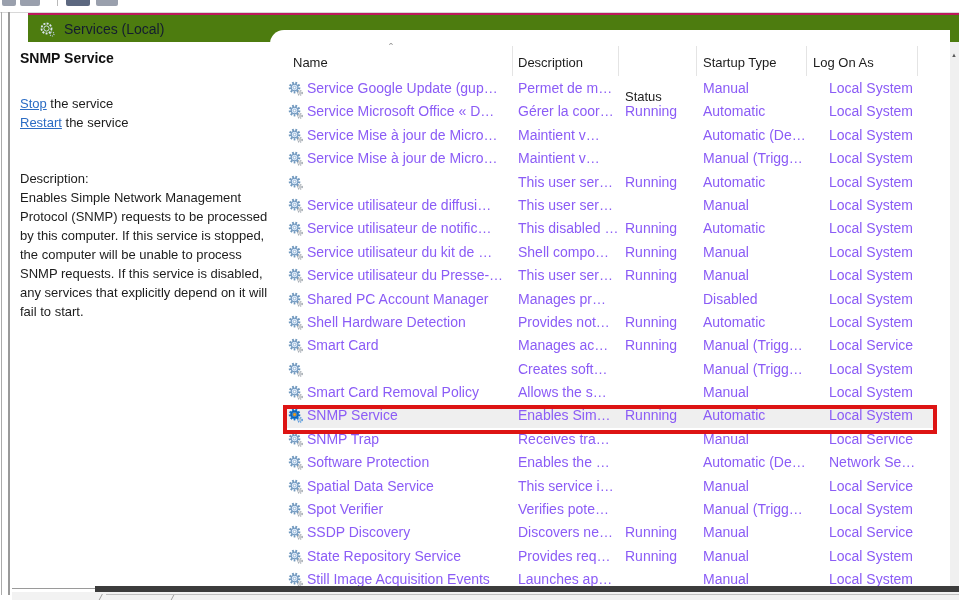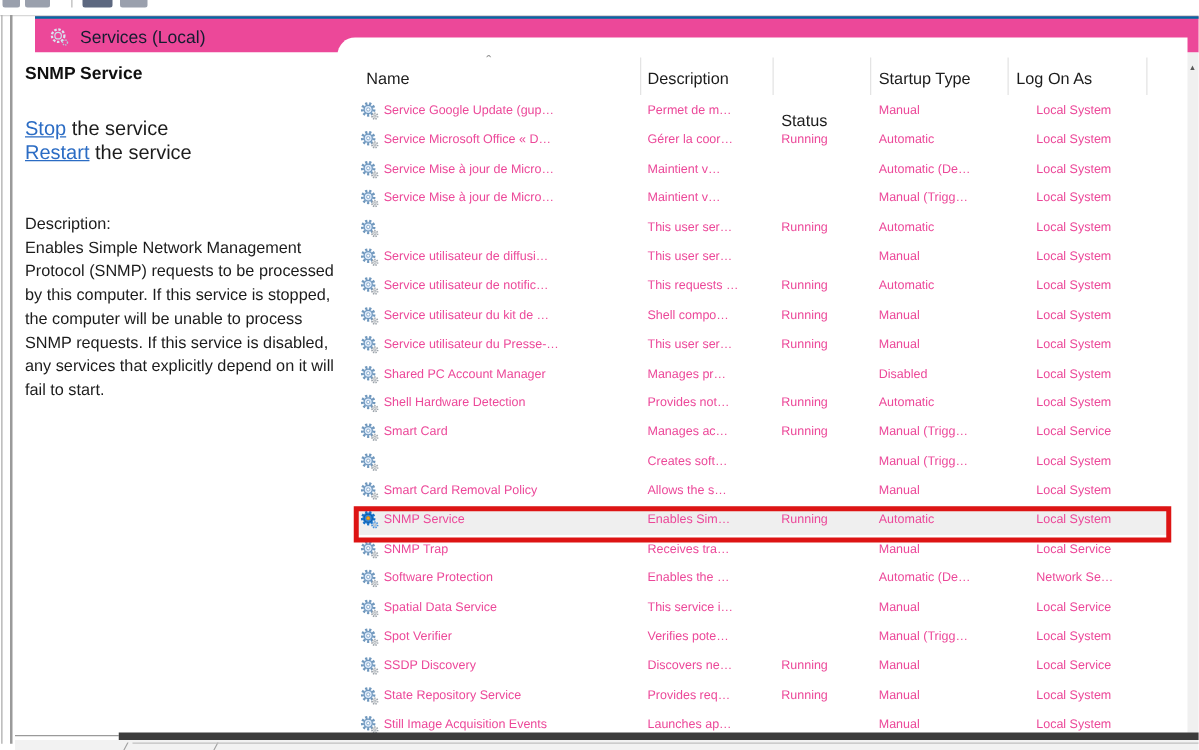--- a/index.html
+++ b/index.html
@@ -14,43 +14,43 @@
   .tb-div  { position:absolute; top:0; left:57px; width:1px; height:6px; background:#b9b9b9; }
   .tb-stub.s3 { left:66px; width:24px; background:#5d6880; }
   .tb-stub.s4 { left:96px; width:22px; }
 
   
   .edge-a { position:absolute; left:1px; top:12px; width:1px; height:583px; background:#ababab; }
   .edge-b { position:absolute; left:8px; top:12px; width:2px; height:583px; background:#9a9a9a; }
 
   
   .pane-header { position:absolute; left:28px; top:13px; right:0; height:29px;
-    background:#ec4899; border-top:2px solid #0369a1;text-decoration:underline; }
+    background:#4d7c0f; border-top:2px solid #be185d;text-decoration:underline; }
   .pane-header .scope-icon { position:absolute; left:10px; top:5px; }
   .pane-header .scope-title { position:absolute; left:36px; top:6px; font-size:14px; color:#141c30; }
 
   
   .left-panel { position:absolute; left:12px; top:42px; width:258px; height:547px; background:#fff; }
   .svc-title { position:absolute; left:8px; top:8px; font-size:14px; font-weight:bold; color:#101010; }
-  .svc-actions { position:absolute; left:8px; top:52px; font-size:16px; color:#1c1c1c; line-height:19px; }
+  .svc-actions { position:absolute; left:8px; top:52px; font-size:13px; color:#1c1c1c; line-height:19px; }
   .svc-actions a { color:#2b6cc4; text-decoration:underline; cursor:pointer; }
   .svc-desc { position:absolute; left:8px; top:127px; width:250px; font-size:13px; color:#1c1c1c; line-height:19px; }
 
   
   .list-panel { position:absolute; left:270px; top:30px; width:680px; height:562px; background:#ffffff;
     border-top-left-radius:14px; }
   .list-header { position:absolute; left:0; top:12px; right:0; height:35px; background:#fff; }
   .col-h { position:absolute; top:13px; font-size:13px; color:#1c1c1c; white-space:nowrap; cursor:default; }
   .col-h.c0 { left:23px; }  .col-h.c1 { left:248px;text-align:center; } .col-h.c2 { left:355px;margin-top:34px; }
   .col-h.c3 { left:433px; } .col-h.c4 { left:543px; }
   .h-sep { position:absolute; top:4px; width:1px; height:30px; background:#e4e4e4; }
   .sort-caret { position:absolute; left:119px; top:0px; font-size:12px; color:#9a9a9a; }
 
   .rows { position:absolute; left:0; top:47px; right:0; height:515px; }
-  .row { position:relative; height:23.4px; font-size:10px; color:#ec4899; }
+  .row { position:relative; height:23.4px; font-size:14px; color:#8b5cf6; }
   .row span { position:absolute; top:0; line-height:23.4px; white-space:nowrap; }
   .row .gear-wrap { position:absolute; left:18px; top:4px; width:15px; height:15px; }
   .row .f-name    { left:37px; }
   .row .f-desc    { left:248px;text-align:center; }
   .row .f-status  { left:355px; }
   .row .f-startup { left:433px; }
   .row .f-logon   { left:543px;margin-left:16px; }
   .row.selected::before { content:""; position:absolute; left:14px; right:16px; top:1px; bottom:0; background:#efefef; }
 
   
@@ -217,21 +217,21 @@
   </div>
         <div class="row">
     <svg class="gear-wrap" viewBox="0 0 16 16" width="15" height="15">
       <circle class="g-teeth" cx="7" cy="7" r="5" stroke-width="2.4" stroke-dasharray="1.8 1.6"></circle>
       <circle class="g-body" cx="7" cy="7" r="3.5" stroke-width="1.1"></circle>
       <circle class="g-hub" cx="7" cy="7" r="1.4" stroke-width="0.8"></circle>
       <circle class="g2-teeth" cx="12.7" cy="12.7" r="2.4" stroke-width="1.5" stroke-dasharray="1.1 1"></circle>
       <circle class="g2-hub" cx="12.7" cy="12.7" r="0.9" stroke-width="0.7"></circle>
     </svg>
     <span class="f-name">Service utilisateur de notific…</span>
-    <span class="f-desc">This requests …</span>
+    <span class="f-desc">This disabled …</span>
     <span class="f-status">Running</span>
     <span class="f-startup">Automatic</span>
     <span class="f-logon">Local System</span>
   </div>
         <div class="row">
     <svg class="gear-wrap" viewBox="0 0 16 16" width="15" height="15">
       <circle class="g-teeth" cx="7" cy="7" r="5" stroke-width="2.4" stroke-dasharray="1.8 1.6"></circle>
       <circle class="g-body" cx="7" cy="7" r="3.5" stroke-width="1.1"></circle>
       <circle class="g-hub" cx="7" cy="7" r="1.4" stroke-width="0.8"></circle>
       <circle class="g2-teeth" cx="12.7" cy="12.7" r="2.4" stroke-width="1.5" stroke-dasharray="1.1 1"></circle>

